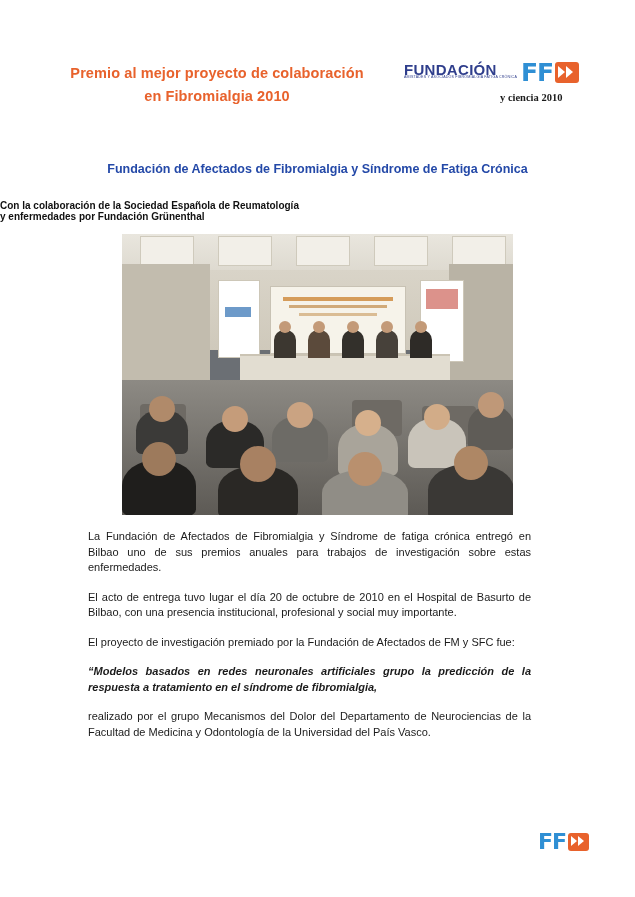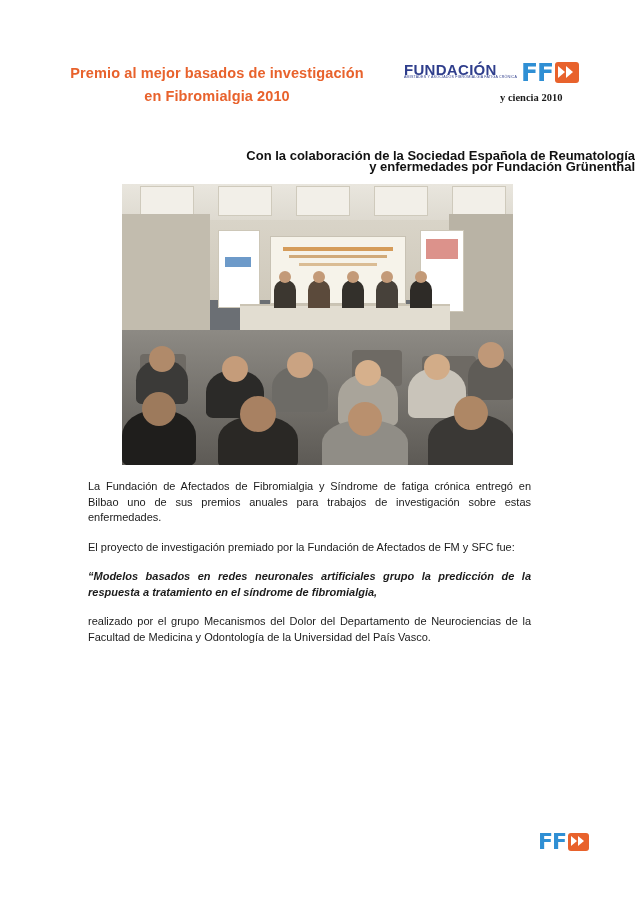--- a/index.html
+++ b/index.html
@@ -110,24 +110,24 @@
   
   .subtitle {
     margin-top: 36px;
     text-align: center;
     color: #2449a8;
     font-weight: bold;
     font-size: 12.5px;
   }
   .collab {
     margin-top: 24px;
-    text-align: right;
+    text-align: left;
     color: #111111;
     font-weight: bold;
-    font-size: 13px;
+    font-size: 10px;
     line-height: 11px;
   }
 
   
   .photo-wrap {
     margin: 12px auto 0 auto;
     width: 391px;
     height: 281px;
     position: relative;
     overflow: hidden;
@@ -251,40 +251,41 @@
   .footer-logo .ff-arrow:before { left: 3px; }
   .footer-logo .ff-arrow:after  { left: 10px; }
 </style>
 </head>
 <body>
 
 <div class="page">
 
   <div class="header">
     <div class="title-block">
-      <div class="title-line">Premio al mejor basados de investigación</div>
+      <div class="title-line">Premio al mejor proyecto de colaboración</div>
       <div class="title-line">en Fibromialgia 2010</div>
     </div>
 
     <div class="fund-logo">
       <div class="fund-text">
         <div class="fl1">FUNDACIÓN</div>
         <div class="fl2">AMISTADES Y ASOCIADOS
 FIBROMIALGIA
 FATIGA CRÓNICA</div>
       </div>
       <div class="ff-logo">
         <span class="ff-letters">FF</span>
         <span class="ff-arrow"></span>
       </div>
     </div>
 
     <div class="ciencia">y ciencia 2010</div>
   </div>
 
+  <div class="subtitle">Fundación de Afectados de Fibromialgia y Síndrome de Fatiga Crónica</div>
 
   <div class="collab">
     <div>Con la colaboración de la Sociedad Española de Reumatología</div>
     <div>y enfermedades por Fundación Grünenthal</div>
   </div>
 
   <div class="photo-wrap">
     <div class="photo">
       <div class="ph-ceiling"></div>
       <div class="ph-ceil-panel" style="left:18px;"></div>
@@ -357,20 +358,21 @@
           <span class="hd" style="width:34px;height:34px;top:-18px;background:#b9906e;"></span>
         </div>
       <div class="ph-aud" style="left:306px;top:230px;width:86px;height:56px;background:#3a3835;">
           <span class="hd" style="width:34px;height:34px;top:-18px;background:#ae8765;"></span>
         </div>
     </div>
   </div>
 
   <div class="body-text">
     <p>La Fundación de Afectados de Fibromialgia y Síndrome de fatiga crónica entregó en Bilbao uno de sus premios anuales para trabajos de investigación sobre estas enfermedades.</p>
+    <p>El acto de entrega tuvo lugar el día 20 de octubre de 2010 en el Hospital de Basurto de Bilbao, con una presencia institucional, profesional y social muy importante.</p>
     <p>El proyecto de investigación premiado por la Fundación de Afectados de FM y SFC fue:</p>
     <p class="quote">“Modelos basados en redes neuronales artificiales grupo la predicción de la respuesta a tratamiento en el síndrome de fibromialgia,</p>
     <p>realizado por el grupo Mecanismos del Dolor del Departamento de Neurociencias de la Facultad de Medicina y Odontología de la Universidad del País Vasco.</p>
   </div>
 
   <div class="footer-logo ff-logo">
     <span class="ff-letters">FF</span>
     <span class="ff-arrow"></span>
   </div>
 

